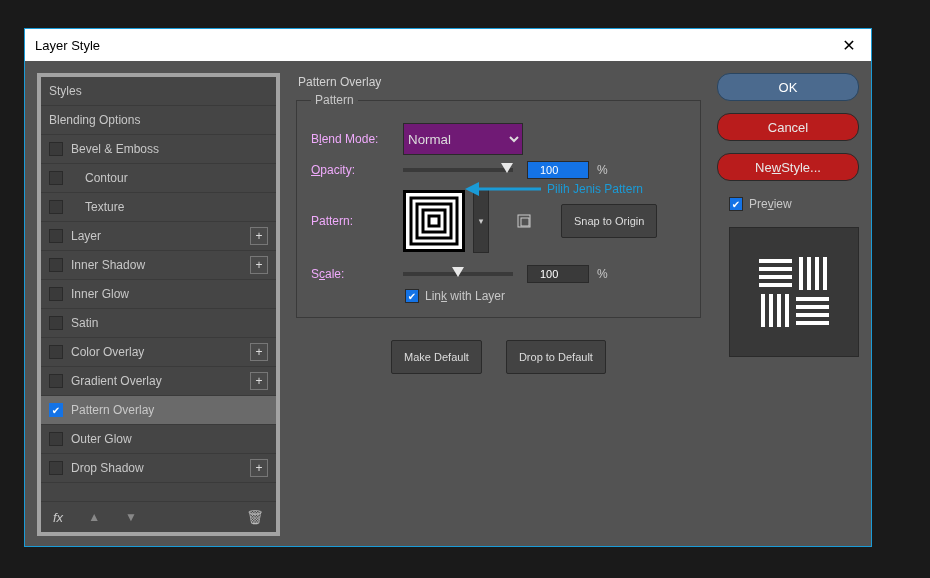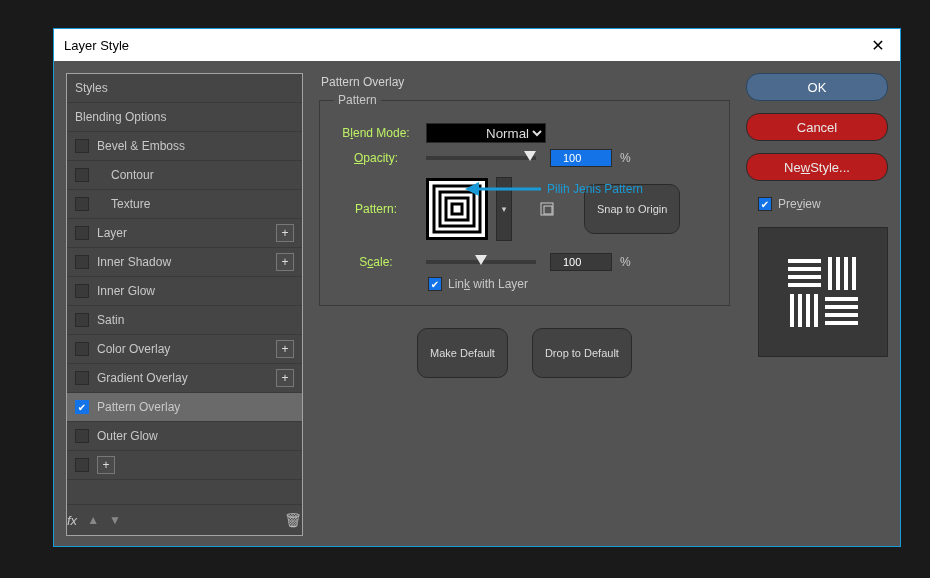--- a/index.html
+++ b/index.html
@@ -8,21 +8,21 @@
     font-family: "Segoe UI", Tahoma, sans-serif;
     font-size: 12px;
     color: #c8c8c8;
     width: 930px;
     height: 578px;
     position: relative;
     overflow: hidden;
   }
   .dialog {
     position: absolute;
-    left: 53px;
+    left: 24px;
     top: 28px;
     width: 846px;
     height: 517px;
     background: #535353;
     border: 1px solid #1a9bd7;
     box-shadow: 0 0 0 1px #000 inset;
     display: flex;
     flex-direction: column;
   }
   .titlebar {
@@ -45,21 +45,21 @@
     flex: 1;
     display: flex;
     padding: 12px 12px 10px 12px;
     gap: 12px;
     background: #535353;
   }
   
   .left-panel {
     width: 235px;
     background: #454545;
-    border: 1px solid #a3a3a3;
+    border: 4px solid #a3a3a3;
     display: flex;
     flex-direction: column;
   }
   .style-list { flex: 1; }
   .style-item {
     display: flex;
     align-items: center;
     height: 28px;
     padding: 0 8px;
     border-bottom: 1px solid #3a3a3a;
@@ -85,22 +85,22 @@
     border: 1px solid #777;
     background: #4a4a4a;
     display: flex; align-items: center; justify-content: center;
     font-size: 12px;
     color: #ddd;
   }
   .left-footer {
     height: 30px;
     display: flex;
     align-items: center;
-    padding: 0 0;
-    gap: 10px;
+    padding: 0 12px;
+    gap: 25px;
     border-top: 1px solid #3a3a3a;
   }
   .left-footer .fx { font-style: italic; font-size: 13px; }
   .left-footer .arrow-icon {
     color: #888;
     font-size: 12px;
   }
   .left-footer .spacer { flex:1; }
   .left-footer .trash { color:#bbb; font-size:14px; }
 
@@ -125,31 +125,30 @@
     font-size: 12px;
   }
   .row {
     display: flex;
     align-items: center;
     margin: 6px 0;
     gap: 8px;
   }
   .row .lbl {
     width: 84px;
-    text-align: center;
-    color: #bef264;
+    text-align: left;
+    color: #f0abfc;
   }
   .row .lbl .ul { text-decoration: underline; }
   select.blendmode {
     width: 120px;
-    background: #000000;
+    background: #701a75;
     color: #ddd;
     border: 1px solid #2a2a2a;
-    height: 20px;
-    text-align: right;
+    height: 32px;
   }
   .slider-track {
     width: 110px;
     height: 4px;
     background: #3a3a3a;
     position: relative;
     margin-right: 6px;
   }
   .slider-thumb {
     position: absolute;
@@ -198,23 +197,23 @@
   .mini-icon-btn {
     width: 18px; height: 18px;
     display: inline-flex;
     align-items: center; justify-content: center;
     color: #ddd;
     font-size: 14px;
   }
   .btn {
     background: #434343;
     border: 1px solid #2a2a2a;
-    border-radius: 10px;
+    border-radius: 2px;
     color: #ddd;
-    padding: 18px 12px;
+    padding: 10px 12px;
     font-size: 11px;
     cursor: pointer;
   }
   .btn-row {
     display: flex;
     gap: 24px;
     justify-content: center;
     margin-top: 22px;
   }
 
@@ -366,20 +365,21 @@
           <div class="style-item selected">
             <span class="chk checked">✔</span>
             <span class="label">Pattern Overlay</span>
           </div>
           <div class="style-item">
             <span class="chk"></span>
             <span class="label">Outer Glow</span>
           </div>
           <div class="style-item">
             <span class="chk"></span>
+            <span class="label">Drop Shadow</span>
             <span class="plus">+</span>
           </div>
         </div>
       <div class="left-footer">
         <span class="fx">fx</span>
         <span class="arrow-icon">▲</span>
         <span class="arrow-icon">▼</span>
         <span class="spacer"></span>
         <span class="trash">🗑</span>
       </div>

